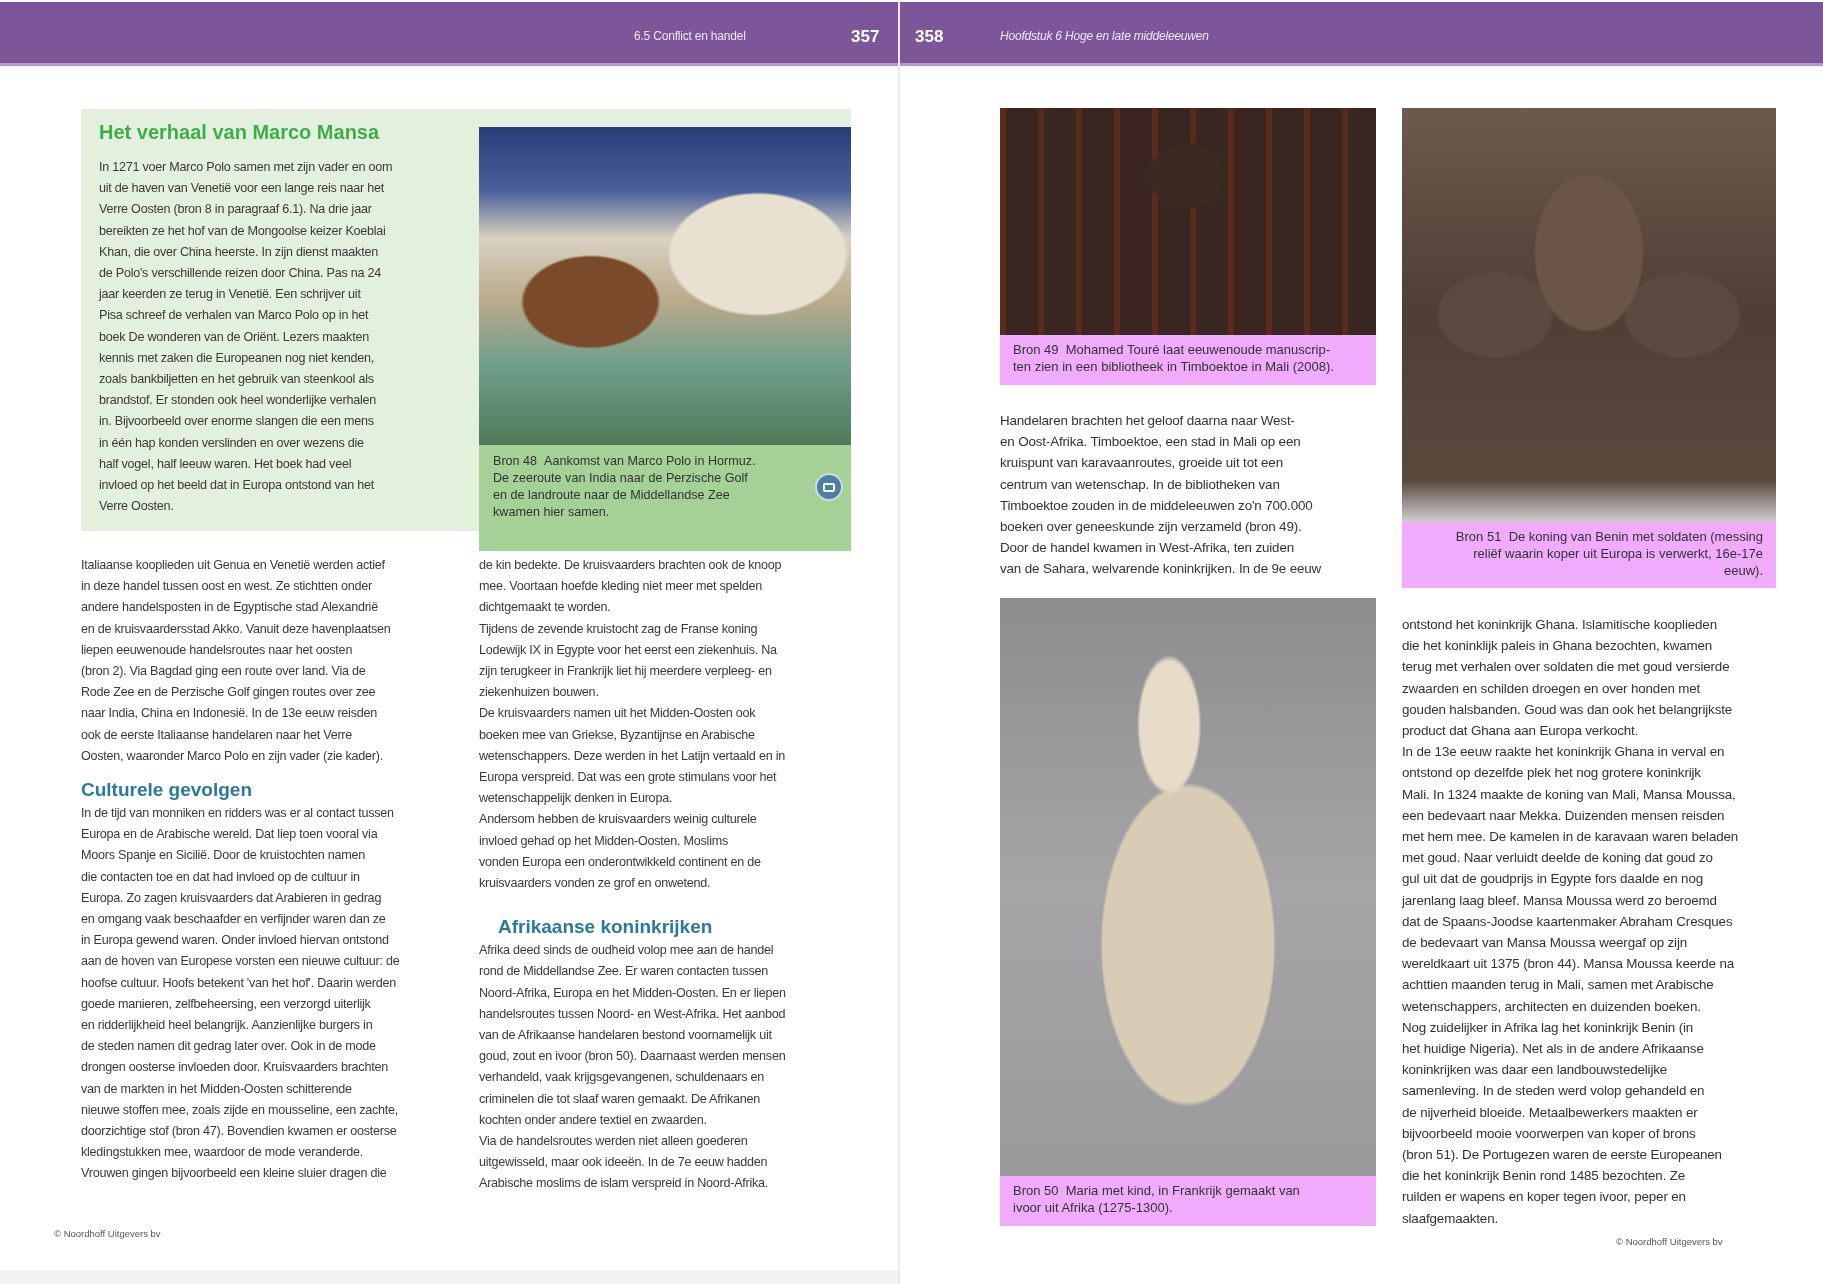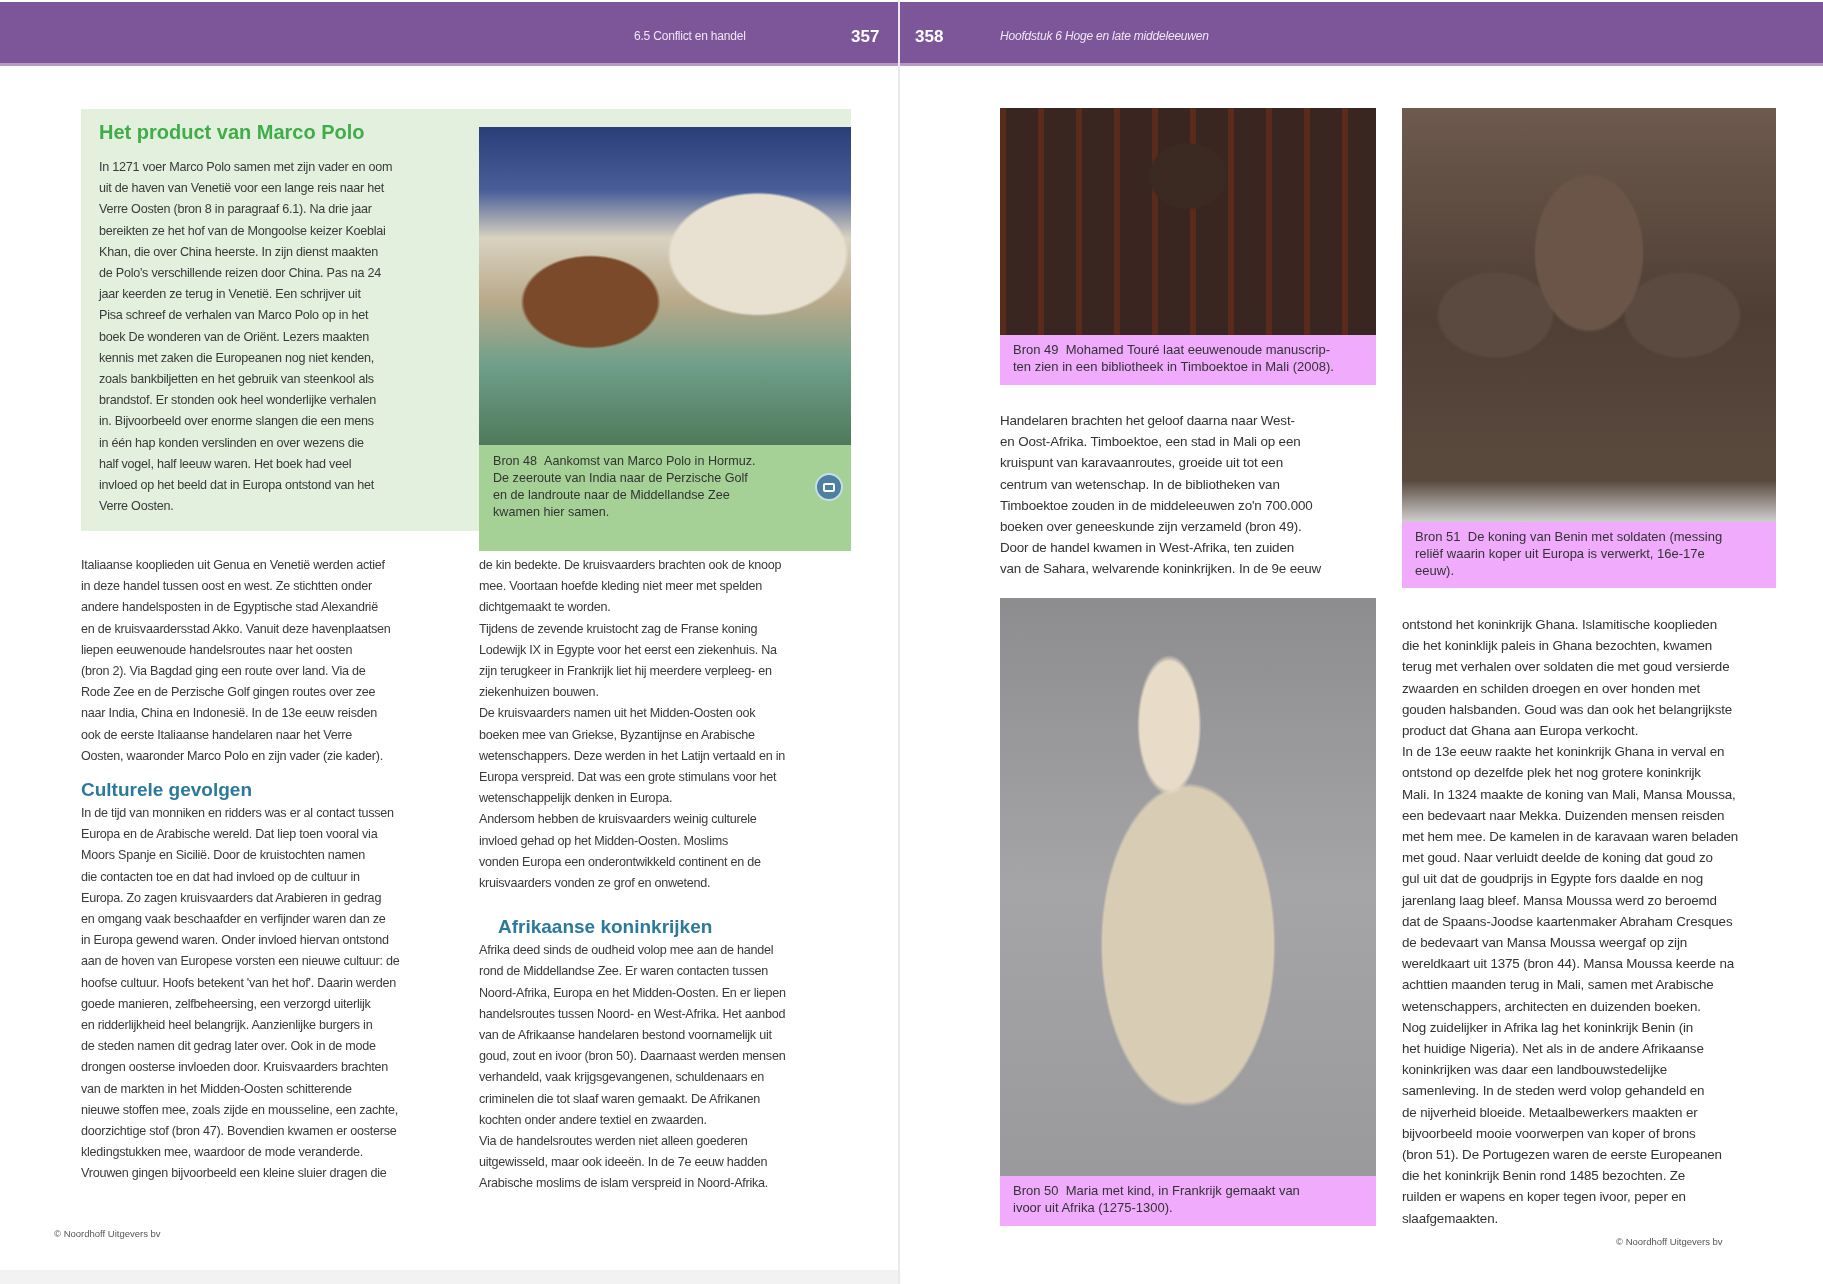--- a/index.html
+++ b/index.html
@@ -61,21 +61,21 @@
 </head>
 <body>
 
 <div class="page page-left">
   <div class="header-bar">
     <span class="hdr-section" style="left:634px;">6.5  Conflict en handel</span>
     <span class="hdr-num" style="left:851px;">357</span>
   </div>
 
   <div class="mp-box">
-    <div class="mp-title">Het product van Marco Polo</div>
+    <div class="mp-title">Het verhaal van Marco Mansa</div>
     <div class="mp-text" id="mp-text">
         <div>In 1271 voer Marco Polo samen met zijn vader en oom</div>
         <div>uit de haven van Venetië voor een lange reis naar het</div>
         <div>Verre Oosten (bron 8 in paragraaf 6.1). Na drie jaar</div>
         <div>bereikten ze het hof van de Mongoolse keizer Koeblai</div>
         <div>Khan, die over China heerste. In zijn dienst maakten</div>
         <div>de Polo's verschillende reizen door China. Pas na 24</div>
         <div>jaar keerden ze terug in Venetië. Een schrijver uit</div>
         <div>Pisa schreef de verhalen van Marco Polo op in het</div>
         <div>boek De wonderen van de Oriënt. Lezers maakten</div>
@@ -194,21 +194,21 @@
     <span class="hdr-section" style="left:100px;font-style:italic;">Hoofdstuk 6  Hoge en late middeleeuwen</span>
   </div>
 
   <div class="img-box img49" title="Mohamed Touré met manuscripten in bibliotheek"></div>
   <div class="caption-blue" style="left:100px; top:335px; width:376px; height:50px;" id="cap49">
       <div><span>Bron 49&nbsp;&nbsp;</span>Mohamed Touré laat eeuwenoude manuscrip-</div>
       <div>ten zien in een bibliotheek in Timboektoe in Mali (2008).</div>
     </div>
 
   <div class="img-box img51" title="Bronzen reliëf: koning van Benin met soldaten"></div>
-  <div class="caption-blue" style="left:502px; top:522px; width:374px; height:66px;" id="cap51">
+  <div class="caption-blue" style="left:502px; top:522px; width:374px; height:66px;text-align:right;" id="cap51">
       <div><span>Bron 51&nbsp;&nbsp;</span>De koning van Benin met soldaten (messing</div>
       <div>reliëf waarin koper uit Europa is verwerkt, 16e-17e</div>
       <div>eeuw).</div>
     </div>
 
   <div class="rcol" style="left:100px; top:410px; width:380px;" id="r1">
       <div>Handelaren brachten het geloof daarna naar West-</div>
       <div>en Oost-Afrika. Timboektoe, een stad in Mali op een</div>
       <div>kruispunt van karavaanroutes, groeide uit tot een</div>
       <div>centrum van wetenschap. In de bibliotheken van</div>

